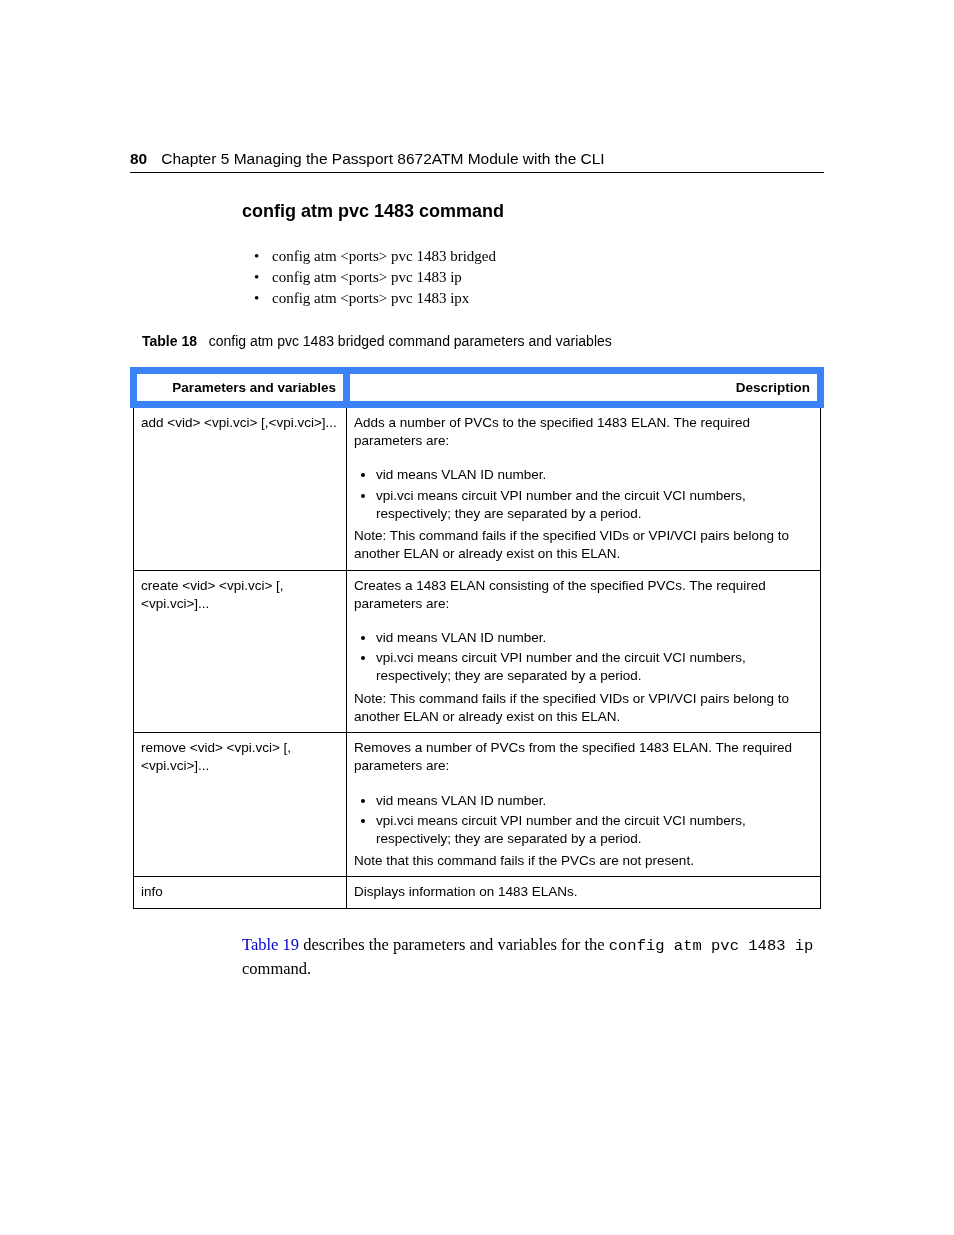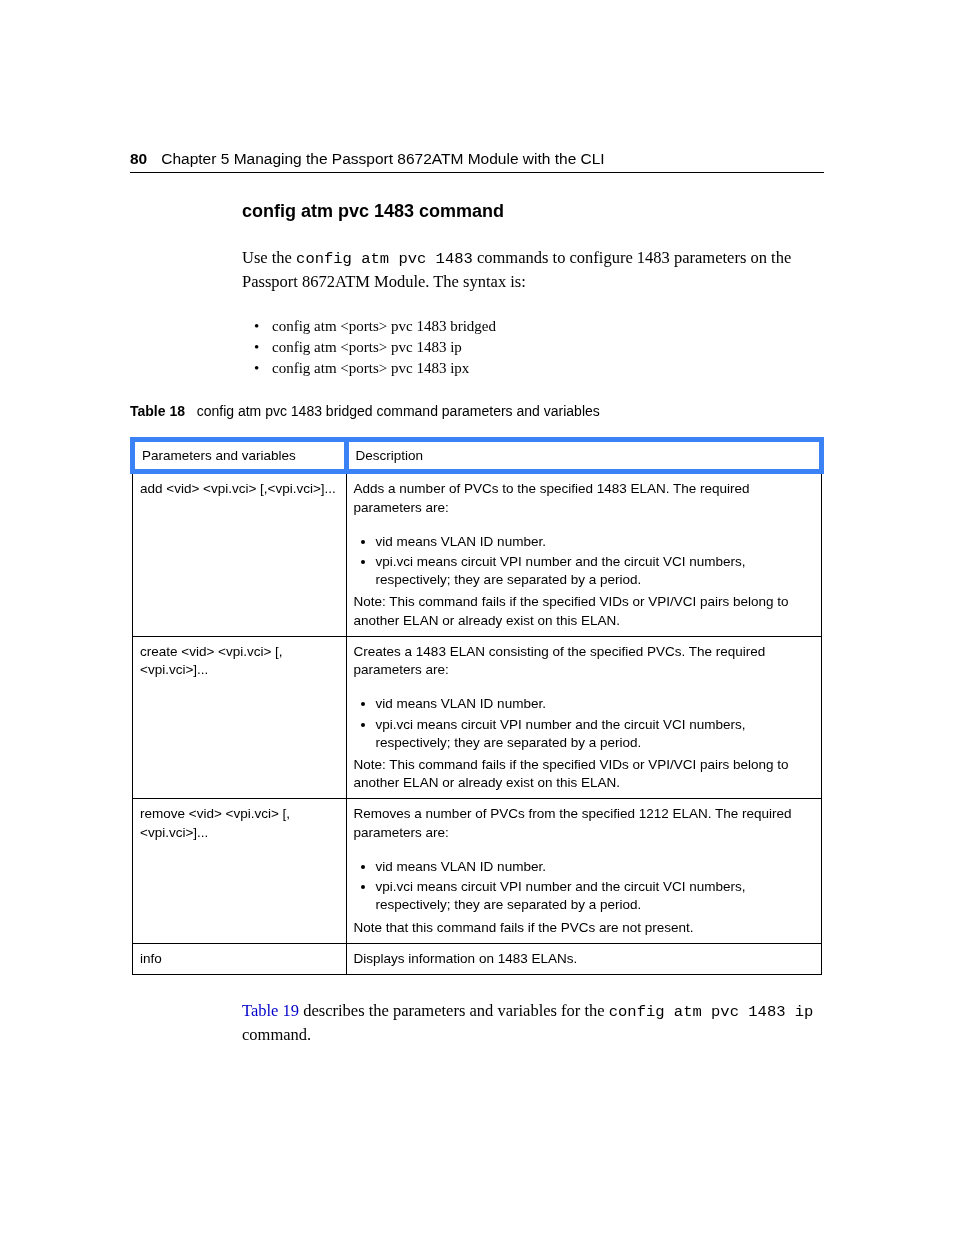--- a/index.html
+++ b/index.html
@@ -67,35 +67,35 @@
     position:absolute;
     left:0;
     font-family:"Times New Roman",serif;
   }
   .xref{
     color:#0000cc;
   }
   .caption{
     font-family:Helvetica,Arial,sans-serif;
     font-size:14px;
-    margin:24px 0 18px 0;
+    margin:24px 0 18px 12px;
   }
   .caption .tn{font-weight:bold;}
   .full{margin-left:-112px;}
   table{
     border-collapse:collapse;
     width:100%;
     font-family:Helvetica,Arial,sans-serif;
     font-size:13.5px;
     border:1.5px solid #000;
   }
   table th{
-    text-align:left;
-    font-weight:normal;
-    border:5px solid #3b82f6;
+    text-align:right;
+    font-weight:bold;
+    border:7px solid #3b82f6;
     padding:6px 7px;
     vertical-align:top;
   }
   table td{
     border:1px solid #000;
     padding:6px 7px;
     vertical-align:top;
     line-height:1.35;
   }
   table ul{
@@ -124,23 +124,20 @@
 
   <div class="header">
     <span class="pg">80</span>
     <span>Chapter 5  Managing the Passport 8672ATM Module with the CLI</span>
   </div>
 
   <div class="body">
 
     <h2>config atm pvc 1483 command</h2>
 
-    <p class="para">
-      <span>Use the </span><span class="mono">config atm pvc 1483</span><span> commands to configure 1483 parameters on the Passport 8672ATM Module. The syntax is:</span>
-    </p>
 
     <ul class="cmds">
       <li>config atm &lt;ports&gt; pvc 1483 bridged</li>
       <li>config atm &lt;ports&gt; pvc 1483 ip</li>
       <li>config atm &lt;ports&gt; pvc 1483 ipx</li>
     </ul>
 
 
     <div class="full">
       <p class="caption">
@@ -172,21 +169,21 @@
               <ul>
                 <li>vid means VLAN ID number.</li>
                 <li>vpi.vci means circuit VPI number and the circuit VCI numbers, respectively; they are separated by a period.</li>
               </ul>
               <div>Note: This command fails if the specified VIDs or VPI/VCI pairs belong to another ELAN or already exist on this ELAN.</div>
             </td>
           </tr>
           <tr>
             <td>remove &lt;vid&gt; &lt;vpi.vci&gt; [,&lt;vpi.vci&gt;]...</td>
             <td>
-              <div>Removes a number of PVCs from the specified 1212 ELAN. The required parameters are:</div>
+              <div>Removes a number of PVCs from the specified 1483 ELAN. The required parameters are:</div>
               <ul>
                 <li>vid means VLAN ID number.</li>
                 <li>vpi.vci means circuit VPI number and the circuit VCI numbers, respectively; they are separated by a period.</li>
               </ul>
               <div>Note that this command fails if the PVCs are not present.</div>
             </td>
           </tr>
           <tr>
             <td>info</td>
             <td>Displays information on 1483 ELANs.</td>

